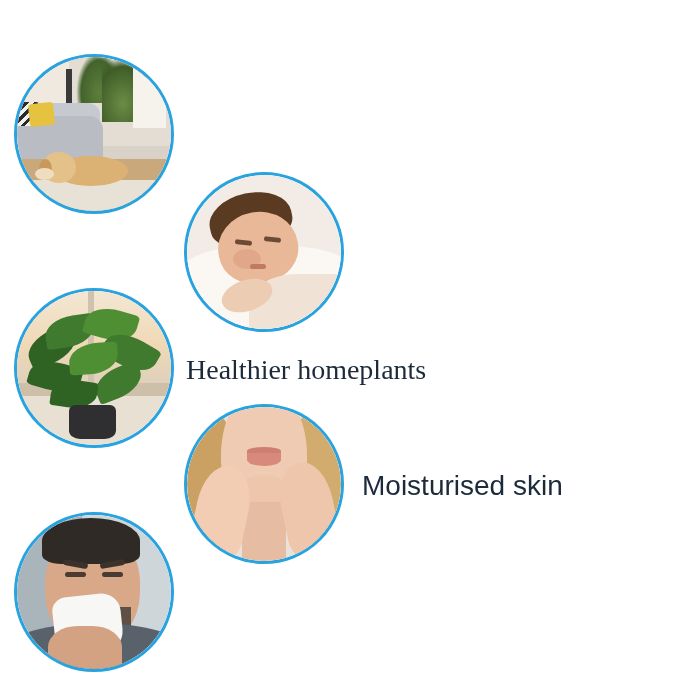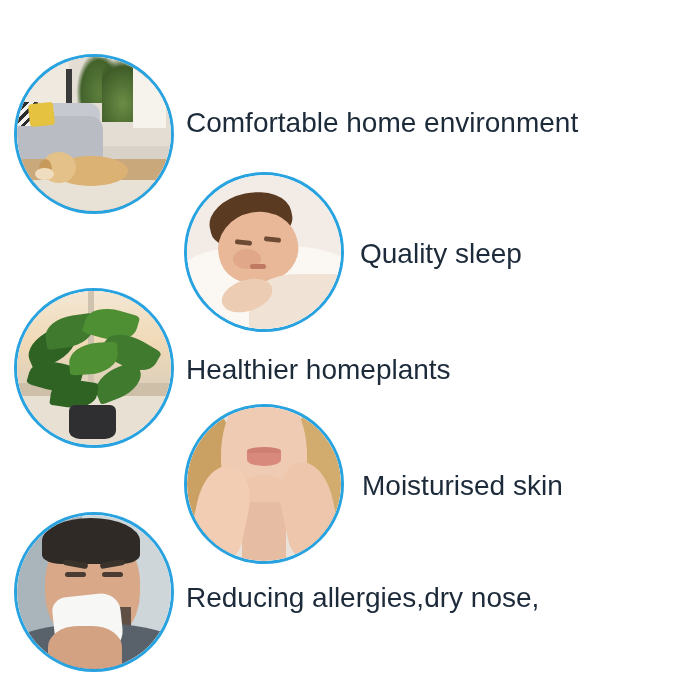--- a/index.html
+++ b/index.html
@@ -145,56 +145,54 @@
       <div class="p1-cushionP"></div>
       <div class="p1-cushionY"></div>
       <div class="p1-floor"></div>
       <div class="p1-rug"></div>
       <div class="p1-dogBody"></div>
       <div class="p1-dogHead"></div>
       <div class="p1-dogEar"></div>
       <div class="p1-dogSnout"></div>
     </div>
   </div>
-  <div class="feature-label" style="left:186px; top:105px;">Comfortable home environment</div>
 
   <div class="circle" style="left:184px; top:172px; width:160px; height:160px;">
     <div class="inner">
       <div class="p2-bg"></div>
       <div class="p2-pillow"></div>
       <div class="p2-hair"></div>
       <div class="p2-face"></div>
       <div class="p2-eyeL"></div>
       <div class="p2-eyeR"></div>
       <div class="p2-cheek"></div>
       <div class="p2-mouth"></div>
       <div class="p2-body"></div>
       <div class="p2-arm"></div>
     </div>
   </div>
-  <div class="feature-label" style="left:360px; top:236px;">Quality sleep</div>
 
   <div class="circle" style="left:14px; top:288px; width:160px; height:160px;">
     <div class="inner">
       <div class="p3-bg"></div>
       <div class="p3-win"></div>
       <div class="p3-mullion"></div>
       <div class="p3-sill"></div>
       <div class="p3-leaf3" style="left:6%; top:26%; width:34%; height:20%; transform:rotate(-24deg);"></div>
       <div class="p3-leaf" style="left:18%; top:16%; width:32%; height:20%; transform:rotate(-8deg);"></div>
       <div class="p3-leaf2" style="left:44%; top:12%; width:34%; height:20%; transform:rotate(16deg);"></div>
       <div class="p3-leaf" style="left:56%; top:30%; width:36%; height:20%; transform:rotate(30deg);"></div>
       <div class="p3-leaf3" style="left:8%; top:46%; width:34%; height:19%; transform:rotate(16deg);"></div>
       <div class="p3-leaf2" style="left:34%; top:34%; width:32%; height:20%; transform:rotate(-4deg);"></div>
       <div class="p3-leaf" style="left:50%; top:50%; width:32%; height:19%; transform:rotate(-22deg);"></div>
       <div class="p3-leaf3" style="left:22%; top:58%; width:30%; height:18%; transform:rotate(8deg);"></div>
       <div class="p3-pot"></div>
     </div>
   </div>
-  <div class="feature-label" style="left:186px; top:352px;">Healthier homeplants</div>
+  <div class="feature-label" style="left:186px; top:352px;font-family:Liberation Serif, serif;">Healthier homeplants</div>
 
   <div class="circle" style="left:184px; top:404px; width:160px; height:160px;">
     <div class="inner">
       <div class="p4-bg"></div>
       <div class="p4-hairL"></div>
       <div class="p4-hairR"></div>
       <div class="p4-face"></div>
       <div class="p4-lipT"></div>
       <div class="p4-lipB"></div>
       <div class="p4-chin"></div>
@@ -214,15 +212,14 @@
       <div class="p5-browL"></div>
       <div class="p5-browR"></div>
       <div class="p5-eyeL"></div>
       <div class="p5-eyeR"></div>
       <div class="p5-beard"></div>
       <div class="p5-shoulder"></div>
       <div class="p5-tissue"></div>
       <div class="p5-hand"></div>
     </div>
   </div>
-  <div class="feature-label" style="left:186px; top:580px;">Reducing allergies,dry nose,</div>
 
 </div>
 
 </body></html>

